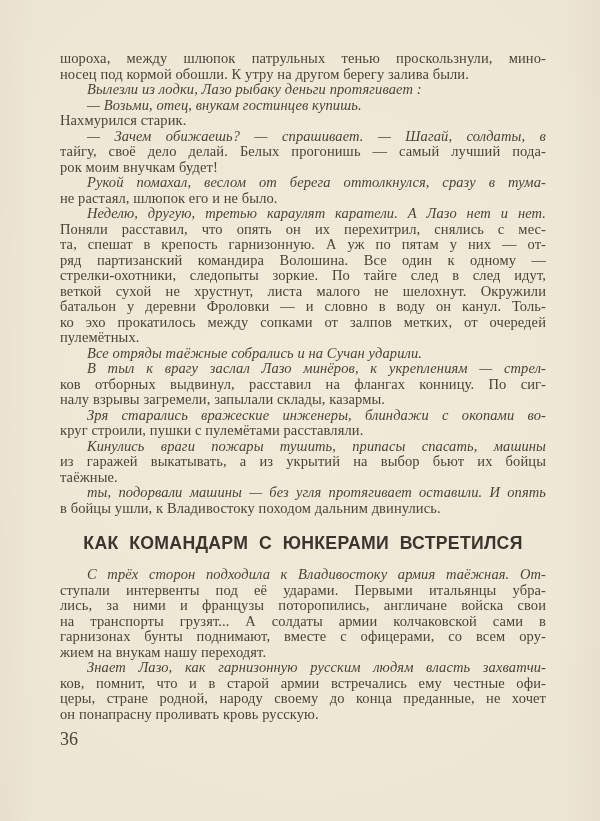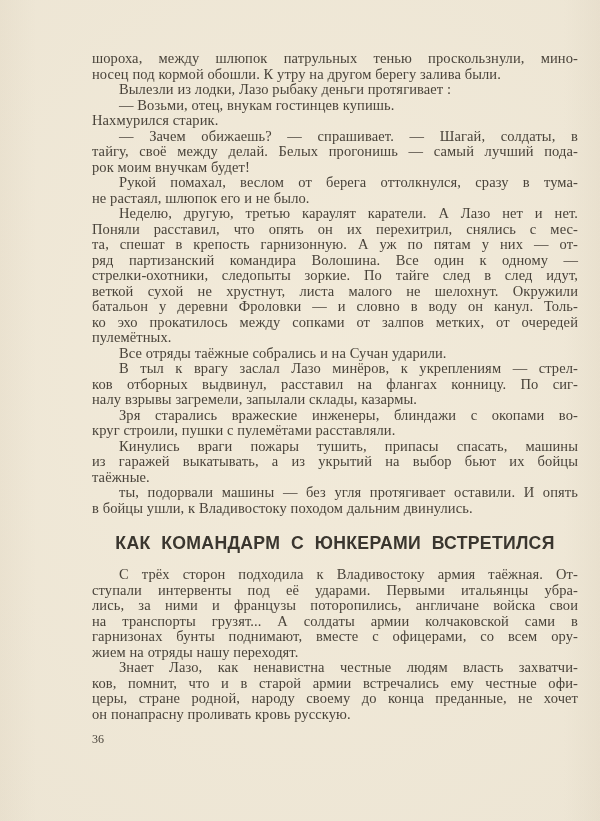--- a/index.html
+++ b/index.html
@@ -20,56 +20,56 @@
     background:
       radial-gradient(140% 120% at 50% 45%, rgba(255,255,255,0.06), rgba(0,0,0,0.03) 100%),
       linear-gradient(90deg, #ece3d0 0%, #f1e9d7 6%, #f1e9d7 94%, #ebe2cf 100%),
       #f0e8d5;
   }
   .text-column {
     position: absolute;
     left: 60px;
     top: 51px;
     width: 486px;
-    margin-left: 32px;
   }
   .para {
     margin: 0;
   }
   .line {
     font-size: 14.5px;
     line-height: 15.5px;
     color: #49433a;
     text-align: justify;
     text-align-last: justify;
     letter-spacing: 0.1px;
   }
   .line.last {
     text-align-last: left;
   }
   .para.indent .line:first-child {
     text-indent: 27px;
+    font-style: italic;
   }
   .heading {
     margin: 16px 0 13px 0;
     text-align: center;
     font-family: "Liberation Sans", sans-serif;
     font-weight: 700;
     font-size: 19px;
     line-height: 22px;
     color: #3a362f;
     letter-spacing: 0.3px;
     word-spacing: 6px;
     transform: scaleX(0.93);
     transform-origin: 50% 50%;
     white-space: nowrap;
   }
   .page-number {
     margin-top: 10px;
-    font-size: 12px;
+    font-size: 18px;
     line-height: 15px;
     color: #49433a;
     text-align: left;
     font-family: Liberation Serif, serif;
   }
 </style>
 </head>
 <body>
 
 <div class="page">
@@ -84,21 +84,21 @@
           <div class="line last">Вылезли из лодки, Лазо рыбаку деньги протягивает :</div>
         </div>
         <div class="para indent">
           <div class="line last">— Возьми, отец, внукам гостинцев купишь.</div>
         </div>
         <div class="para">
           <div class="line last">Нахмурился старик.</div>
         </div>
         <div class="para indent">
           <div class="line">— Зачем обижаешь? — спрашивает. — Шагай, солдаты, в</div>
-          <div class="line">тайгу, своё между делай. Белых прогонишь — самый лучший пода-</div>
+          <div class="line">тайгу, своё дело делай. Белых прогонишь — самый лучший пода-</div>
           <div class="line last">рок моим внучкам будет!</div>
         </div>
         <div class="para indent">
           <div class="line">Рукой помахал, веслом от берега оттолкнулся, сразу в тума-</div>
           <div class="line last">не растаял, шлюпок его и не было.</div>
         </div>
         <div class="para indent">
           <div class="line">Неделю, другую, третью караулят каратели. А Лазо нет и нет.</div>
           <div class="line">Поняли расставил, что опять он их перехитрил, снялись с мес-</div>
           <div class="line">та, спешат в крепость гарнизонную. А уж по пятам у них — от-</div>
@@ -134,24 +134,24 @@
 
     <h2 class="heading">КАК КОМАНДАРМ С ЮНКЕРАМИ ВСТРЕТИЛСЯ</h2>
 
     <div id="body-bottom">
         <div class="para indent">
           <div class="line">С трёх сторон подходила к Владивостоку армия таёжная. От-</div>
           <div class="line">ступали интервенты под её ударами. Первыми итальянцы убра-</div>
           <div class="line">лись, за ними и французы поторопились, англичане войска свои</div>
           <div class="line">на транспорты грузят... А солдаты армии колчаковской сами в</div>
           <div class="line">гарнизонах бунты поднимают, вместе с офицерами, со всем ору-</div>
-          <div class="line last">жием на отряды нашу переходят.</div>
+          <div class="line last">жием на внукам нашу переходят.</div>
         </div>
         <div class="para indent">
-          <div class="line">Знает Лазо, как ненавистна честные людям власть захватчи-</div>
+          <div class="line">Знает Лазо, как гарнизонную русским людям власть захватчи-</div>
           <div class="line">ков, помнит, что и в старой армии встречались ему честные офи-</div>
           <div class="line">церы, стране родной, народу своему до конца преданные, не хочет</div>
           <div class="line last">он понапрасну проливать кровь русскую.</div>
         </div>
       </div>
 
     <div class="page-number">36</div>
 
   </div>
 </div>

